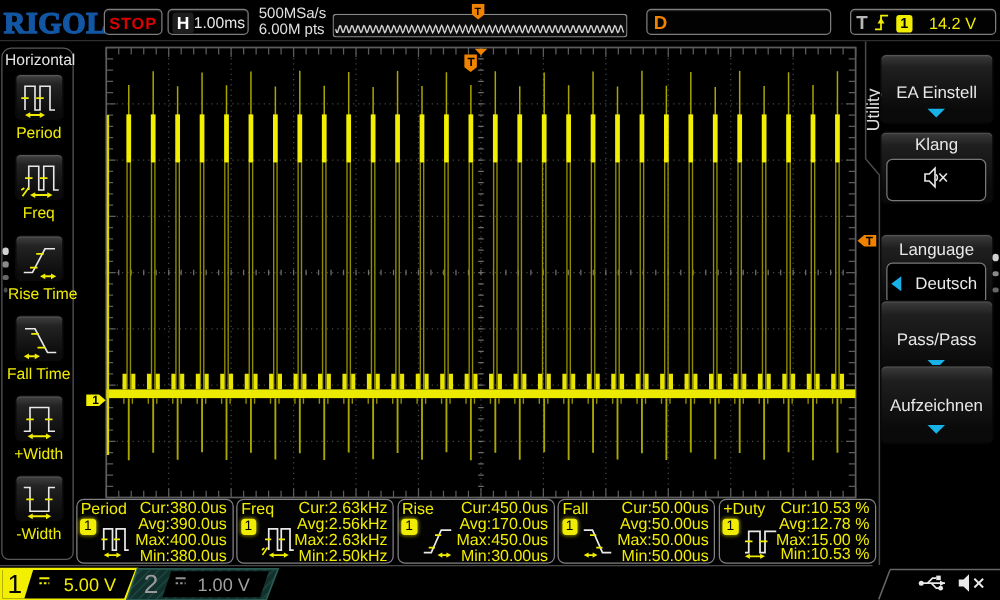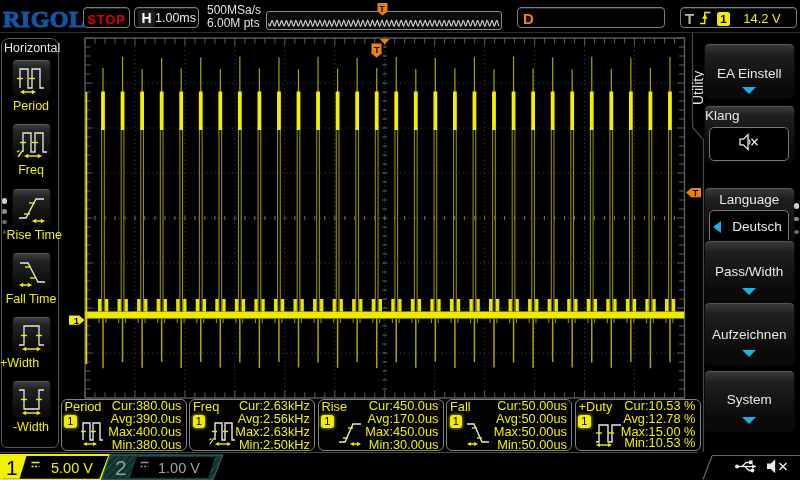--- a/index.html
+++ b/index.html
@@ -752,21 +752,21 @@
         <g stroke="#f0ed00" stroke-width="1.4">
           <line x1="5" y1="16.5" x2="11" y2="16.5"></line>
           <line x1="20" y1="16.5" x2="26" y2="16.5"></line>
         </g>
         <g stroke="#f0ed00" stroke-width="1.45" fill="#f0ed00">
           <line x1="8.5" y1="30" x2="22.5" y2="30"></line>
           <path d="M6,30 l4.2,-2.3 v4.6 z" stroke="none"></path>
           <path d="M25,30 l-4.2,-2.3 v4.6 z" stroke="none"></path>
         </g>
       </svg></div>
-    <div style="position:absolute;left:0;top:356px;width:62px;font-size:12.5px;color:#f0ed00">+Width</div>
+    <div style="position:absolute;left:0;top:356px;width:62px;text-align:center;font-size:12.5px;color:#f0ed00">+Width</div>
     <div class="sbtn" style="left:12px;top:380px"><svg width="33" height="33" viewBox="0 0 33 33">
         <path d="M3,7 H8 V26 H23 V7 H28" fill="none" stroke="#e8e8e8" stroke-width="1.3"></path>
         <g stroke="#f0ed00" stroke-width="1.4">
           <line x1="5" y1="16.5" x2="11" y2="16.5"></line>
           <line x1="20" y1="16.5" x2="26" y2="16.5"></line>
         </g>
         <g stroke="#f0ed00" stroke-width="1.45" fill="#f0ed00">
           <line x1="8.5" y1="30" x2="22.5" y2="30"></line>
           <path d="M6,30 l4.2,-2.3 v4.6 z" stroke="none"></path>
           <path d="M25,30 l-4.2,-2.3 v4.6 z" stroke="none"></path>
@@ -779,48 +779,44 @@
     <div style="position:absolute;left:2.8px;top:230.3px;width:3.4px;height:3.4px;border-radius:50%;background:#4a4a4a"></div>
 <svg width="16" height="422" viewBox="0 0 16 422" style="position:absolute;left:690px;top:33px">
       <path d="M2.5,0 V94 L13.5,107 V419" fill="none" stroke="#4a4a4a" stroke-width="1.2"></path>
     </svg>
     <div style="position:absolute;left:690px;top:51px;width:15px;height:73px;writing-mode:vertical-rl;transform:rotate(180deg);font-size:14px;color:#e0e0e0;text-align:center">Utility</div>
     <div class="rbtn" style="top:42.5px;height:56px">
       <div style="position:absolute;top:22px;width:100%;text-align:center;font-size:13.5px;color:#e8e8e8">EA Einstell</div>
       <div style="position:absolute;left:50%;margin-left:-7px;width:0;height:0;border-left:7px solid transparent;border-right:7px solid transparent;border-top:7px solid #18b2e8;top:43px"></div>
     </div>
     <div class="rbtn" style="top:105px;height:58px">
-      <div style="position:absolute;top:2px;width:100%;text-align:left;font-size:13.5px;color:#e8e8e8">Klang</div>
+      <div style="position:absolute;top:2px;width:100%;text-align:center;font-size:13.5px;color:#e8e8e8">Klang</div>
       <div style="position:absolute;left:4px;top:21px;width:80px;height:34px;background:#000;border:1.5px solid #787878;border-radius:5px"></div>
       <div style="position:absolute;left:34px;top:26px"><svg width="21" height="20" viewBox="0 0 21 20">
           <path d="M1,7.2 h3.4 l4.6,-4.6 v14.8 l-4.6,-4.6 H1 z" fill="none" stroke="#e8e8e8" stroke-width="1.3"></path>
           <path d="M9.6,7.5 a3,3 0 0 1 0,5" fill="none" stroke="#e8e8e8" stroke-width="1.2"></path>
           <g stroke="#e8e8e8" stroke-width="1.3">
             <line x1="12.5" y1="6.8" x2="18.5" y2="13.2"></line>
             <line x1="18.5" y1="6.8" x2="12.5" y2="13.2"></line>
           </g>
         </svg></div>
     </div>
     <div class="rbtn" style="top:187px;height:61px">
       <div style="position:absolute;top:4px;width:100%;text-align:center;font-size:13.5px;color:#e8e8e8">Language</div>
       <div style="position:absolute;left:4px;top:22px;width:80px;height:34px;background:#000;border:1.5px solid #787878;border-radius:5px"></div>
       <div style="position:absolute;left:8px;top:33px;width:0;height:0;border-top:6px solid transparent;border-bottom:6px solid transparent;border-right:8px solid #18b2e8"></div>
       <div style="position:absolute;left:20px;top:31px;width:64px;text-align:center;font-size:13.5px;color:#e8e8e8">Deutsch</div>
     </div>
     <div class="rbtn" style="top:239.5px;height:63px">
-      <div style="position:absolute;top:23.5px;width:100%;text-align:center;font-size:13.5px;color:#e8e8e8">Pass/Width</div>
+      <div style="position:absolute;top:23.5px;width:100%;text-align:center;font-size:13.5px;color:#e8e8e8">Pass/Pass</div>
       <div style="position:absolute;left:50%;margin-left:-7px;width:0;height:0;border-left:7px solid transparent;border-right:7px solid transparent;border-top:7px solid #18b2e8;top:47px"></div>
     </div>
-    <div class="rbtn" style="top:302px;height:63px">
+    <div class="rbtn" style="top:292px;height:63px">
       <div style="position:absolute;top:24px;width:100%;text-align:center;font-size:13.5px;color:#e8e8e8">Aufzeichnen</div>
       <div style="position:absolute;left:50%;margin-left:-7px;width:0;height:0;border-left:7px solid transparent;border-right:7px solid transparent;border-top:7px solid #18b2e8;top:47px"></div>
-    </div>
-    <div class="rbtn" style="top:370px;height:62px">
-      <div style="position:absolute;top:21px;width:100%;text-align:center;font-size:13.5px;color:#e8e8e8">System</div>
-      <div style="position:absolute;left:50%;margin-left:-7px;width:0;height:0;border-left:7px solid transparent;border-right:7px solid transparent;border-top:7px solid #18b2e8;top:46px"></div>
     </div>
     <div style="position:absolute;left:793.9px;top:203.4px;width:5.2px;height:5.2px;border-radius:50%;background:#d0d0d0"></div>
     <div style="position:absolute;left:794.4px;top:216.9px;width:4.2px;height:4.2px;border-radius:50%;background:#8a8a8a"></div>
     <div style="position:absolute;left:794.4px;top:229.9px;width:4.2px;height:4.2px;border-radius:50%;background:#666666"></div>
 <div class="mpanel" style="left:60.5px">
       <div style="position:absolute;left:3px;top:1px;font-size:12.8px;line-height:12.6px;color:#f0ed00">Period</div>
       <div style="position:absolute;left:2.5px;top:15.5px;width:12.5px;height:13px;background:#f0ed00;border-radius:3px;text-align:center;line-height:13px;font-size:11px;color:#000;box-shadow:0 0 3px 1px rgba(240,237,0,0.5)">1</div>
       <div style="position:absolute;left:19px;top:19px"><svg width="28" height="28" viewBox="0 0 28 28">
           <path d="M2,21 V4 H9 V21 H12 V4 H19 V21 H22" fill="none" stroke="#e8e8e8" stroke-width="1.4"></path>
           <g stroke="#f0ed00" stroke-width="1.4">

